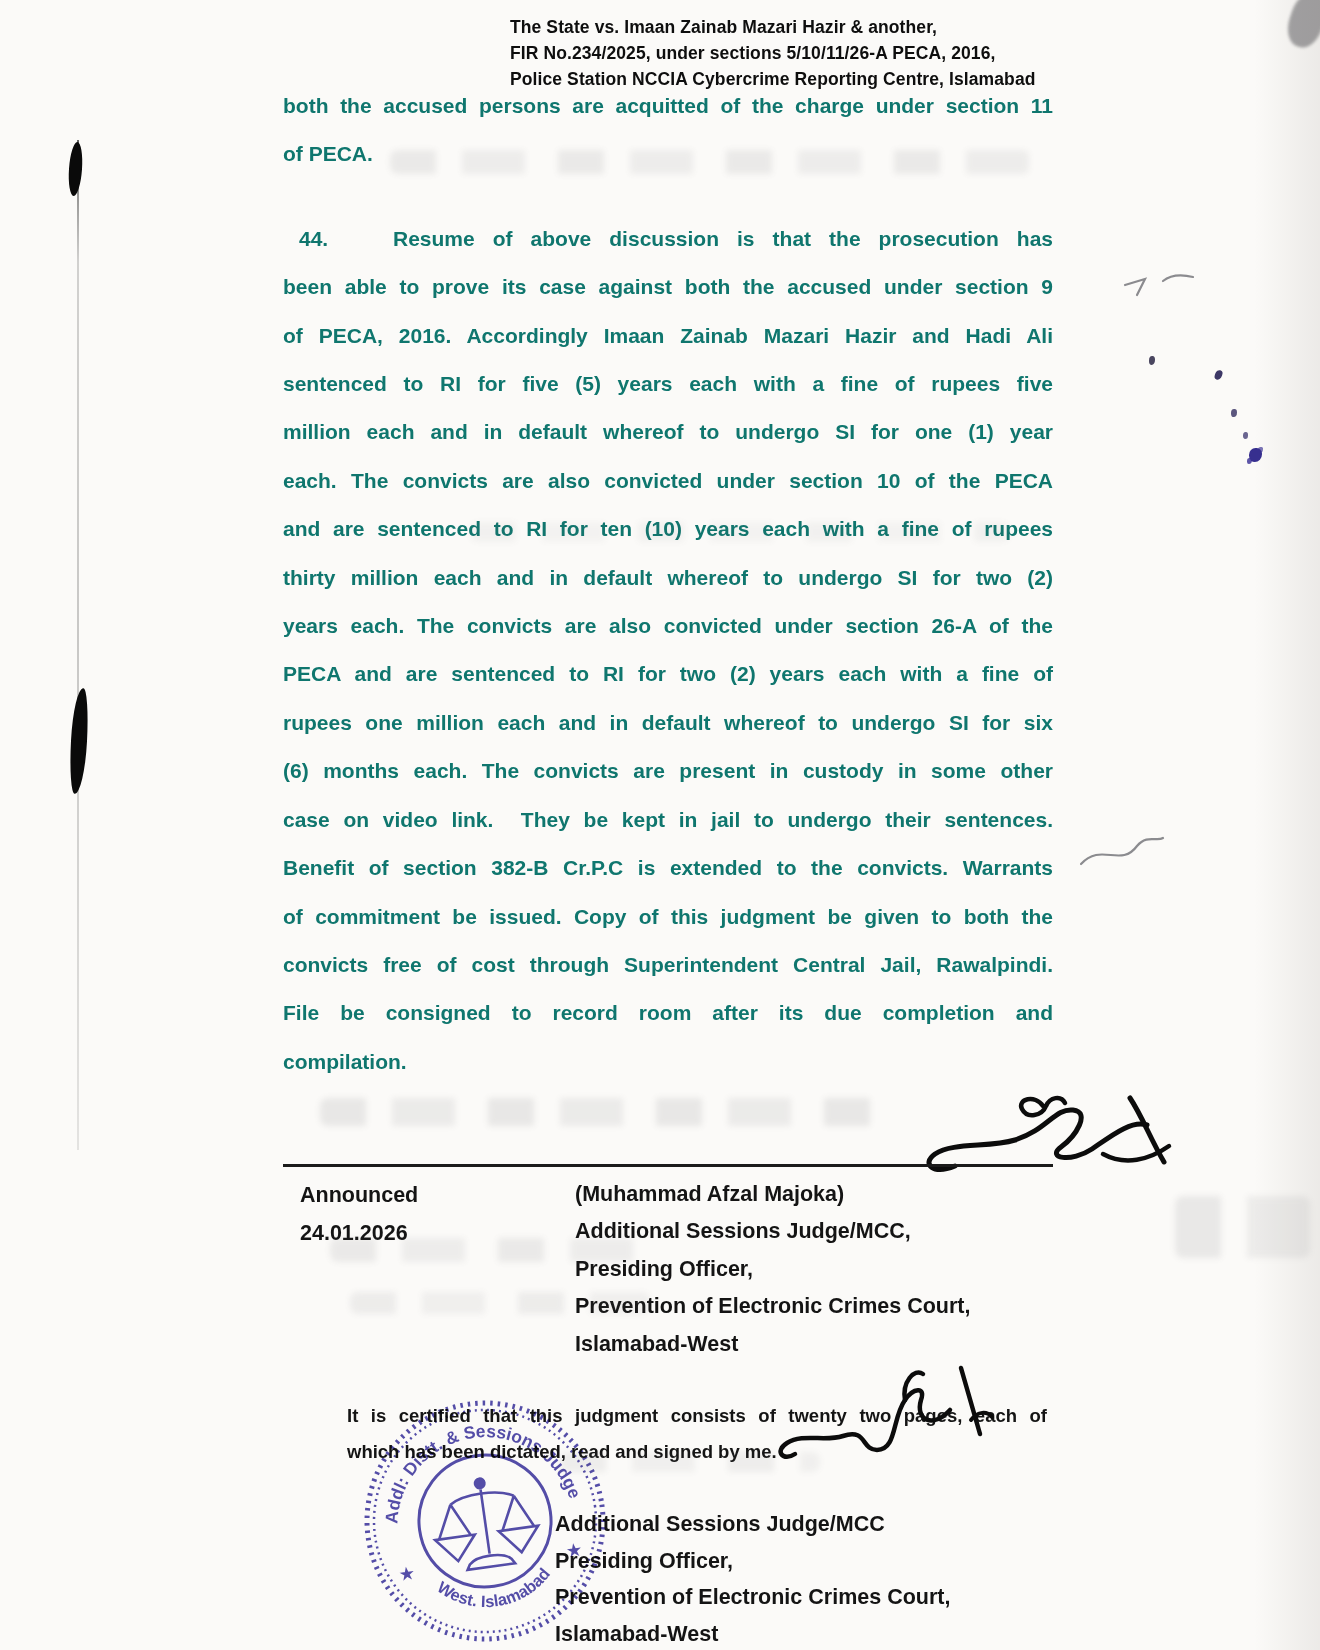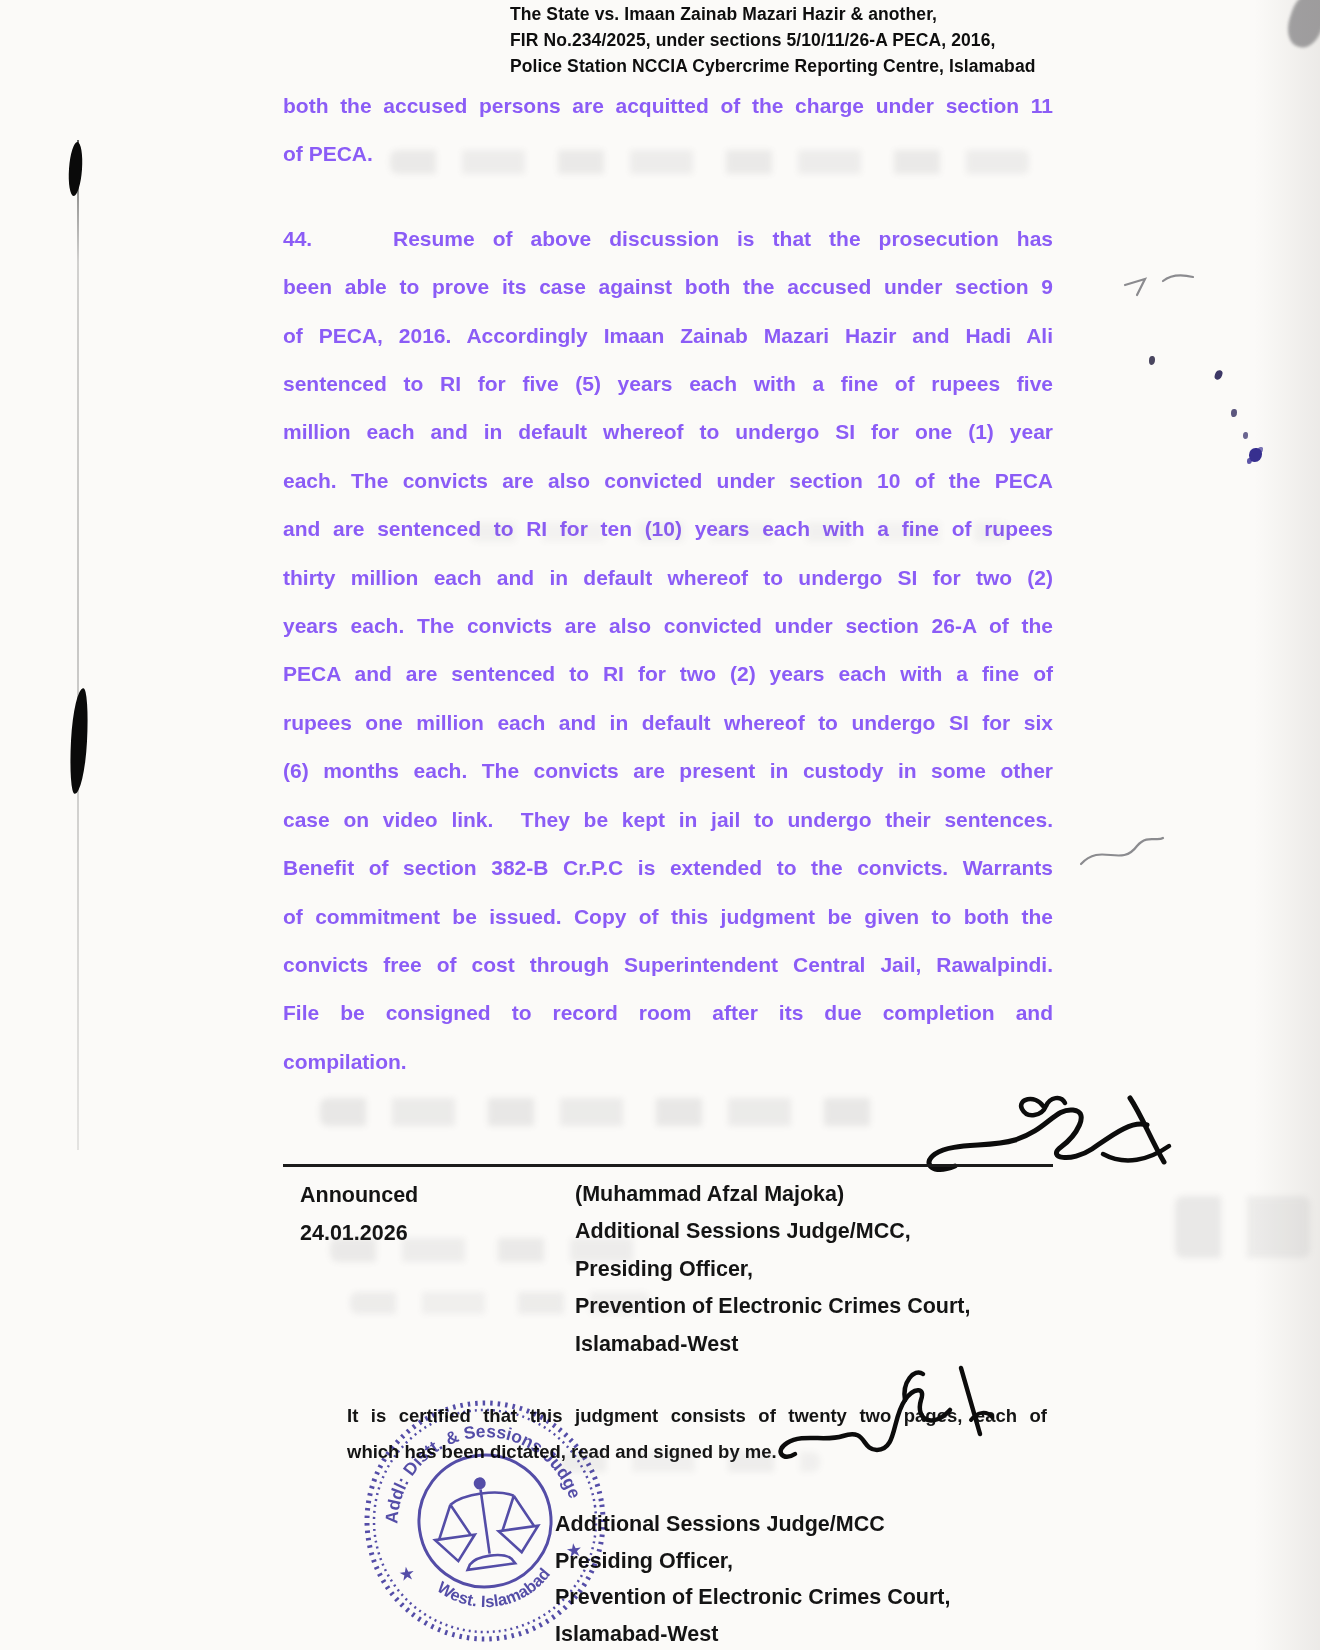--- a/index.html
+++ b/index.html
@@ -2,30 +2,30 @@
 <html><head>
 <meta charset="utf-8">
 <style>
   html,body{margin:0;padding:0;background:#e8e6e2;}
   #page{
     position:relative;width:1320px;height:1650px;background:#fbfaf8;
     overflow:hidden;font-family:"Liberation Sans",sans-serif;color:#141414;
     font-weight:700;-webkit-font-smoothing:antialiased;
   }
   
-  .header{position:absolute;top:1px;left:510px;width:540px;text-align:right;
+  .header{position:absolute;top:14px;left:510px;width:540px;text-align:right;
     font-size:17.5px;line-height:26px;letter-spacing:.1px;color:#0e0e0e;}
   
   .bodytext{position:absolute;left:283px;top:82px;width:770px;
-    font-size:21px;line-height:48.4px;color:#8b5cf6;}
+    font-size:21px;line-height:48.4px;color:#0f766e;}
   .lines > div{text-align:left;}
   .lines > div.jl{text-align:justify;text-align-last:justify;}
   .p44{margin-top:36px;}
   .p44-first{position:relative;}
-  .p44-num{position:absolute;left:0;top:0;}
+  .p44-num{position:absolute;left:16px;top:0;}
   .p44-ftext{display:block;margin-left:110px;text-align:justify;text-align-last:justify;}
   
   .hr{position:absolute;left:283px;top:1164px;width:770px;height:3px;background:#1b1b1b;}
   .announced{position:absolute;left:300px;top:1176px;font-size:21.5px;line-height:38px;}
   .judge1{position:absolute;left:575px;top:1176px;width:480px;text-align:center;
     font-size:21.5px;line-height:37.4px;}
   .cert{position:absolute;left:347px;top:1398px;width:700px;font-size:18.5px;line-height:36px;}
   .judge2{position:absolute;left:555px;top:1506px;width:510px;text-align:center;
     font-size:21.5px;line-height:36.5px;}
   

